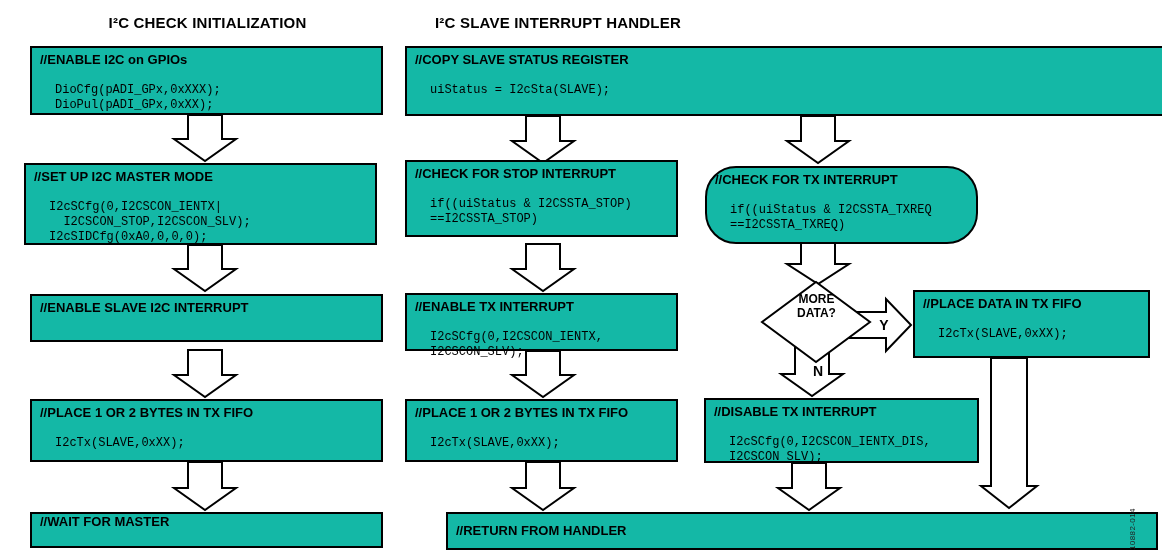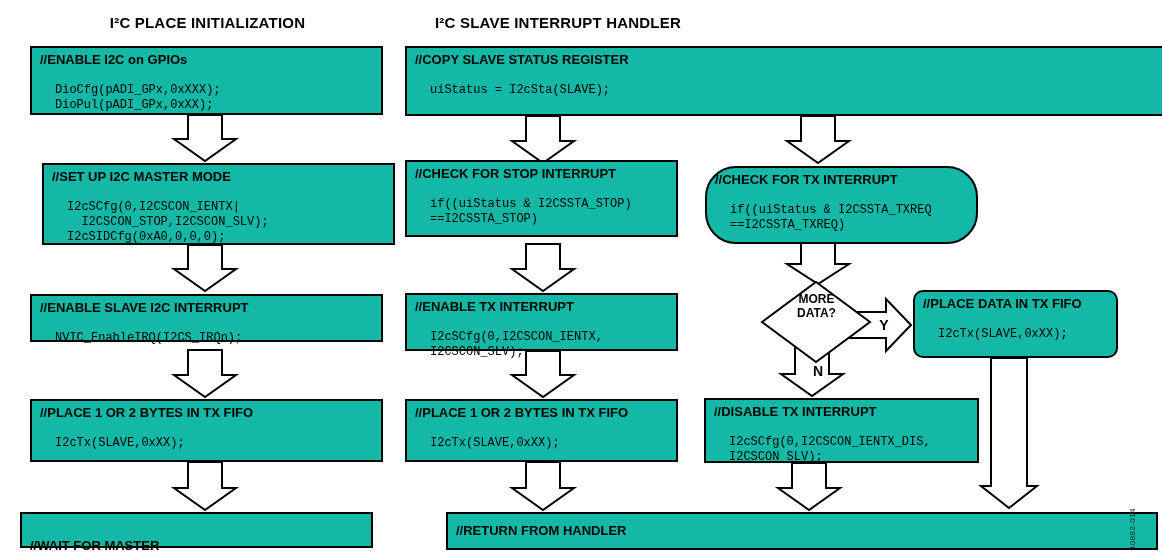--- a/index.html
+++ b/index.html
@@ -39,43 +39,42 @@
   <polygon points="792,463 826,463 826,488 840,488 809,510 778,488 792,488"></polygon>
 
   <polygon points="850,312 886,312 886,299 911,325 886,351 886,338 850,338"></polygon>
   <polygon points="795,330 829,330 829,374 843,374 812,396 781,374 795,374"></polygon>
 
   <polygon points="991,358 1027,358 1027,486 1037,486 1009,508 981,486 991,486"></polygon>
 
   <polygon points="762,322 816,282 870,322 816,362"></polygon>
 </svg>
 
-<div class="title" style="left:30px;top:14px;width:355px;text-align:center;">I²C PLACE INITIALIZATION</div>
+<div class="title" style="left:30px;top:14px;width:355px;text-align:center;">I²C CHECK INITIALIZATION</div>
 <div class="title" style="left:435px;top:14px;">I²C SLAVE INTERRUPT HANDLER</div>
 
 <div class="box" style="left:30px;top:46px;width:353px;height:69px;">
   <div class="hdr">//ENABLE I2C on GPIOs</div>
   <pre class="code">DioCfg(pADI_GPx,0xXXX);
 DioPul(pADI_GPx,0xXX);</pre>
 </div>
-<div class="box" style="left:42px;top:163px;width:353px;height:82px;">
+<div class="box" style="left:24px;top:163px;width:353px;height:82px;">
   <div class="hdr">//SET UP I2C MASTER MODE</div>
   <pre class="code">I2cSCfg(0,I2CSCON_IENTX|
   I2CSCON_STOP,I2CSCON_SLV);
 I2cSIDCfg(0xA0,0,0,0);</pre>
 </div>
 <div class="box" style="left:30px;top:294px;width:353px;height:48px;">
   <div class="hdr">//ENABLE SLAVE I2C INTERRUPT</div>
-  <pre class="code">NVIC_EnableIRQ(I2CS_IRQn);</pre>
 </div>
 <div class="box" style="left:30px;top:399px;width:353px;height:63px;">
   <div class="hdr">//PLACE 1 OR 2 BYTES IN TX FIFO</div>
   <pre class="code">I2cTx(SLAVE,0xXX);</pre>
 </div>
-<div class="box" style="left:20px;top:512px;width:353px;height:36px;padding-top:24px;">
+<div class="box" style="left:30px;top:512px;width:353px;height:36px;padding-top:0;">
   <div class="hdr">//WAIT FOR MASTER</div>
 </div>
 
 <div class="box" style="left:405px;top:46px;width:833px;height:70px;">
   <div class="hdr">//COPY SLAVE STATUS REGISTER</div>
   <pre class="code">uiStatus = I2cSta(SLAVE);</pre>
 </div>
 <div class="box" style="left:405px;top:160px;width:273px;height:77px;">
   <div class="hdr">//CHECK FOR STOP INTERRUPT</div>
   <pre class="code">if((uiStatus &amp; I2CSSTA_STOP)
@@ -88,21 +87,21 @@
 </div>
 <div class="box" style="left:405px;top:293px;width:273px;height:58px;">
   <div class="hdr">//ENABLE TX INTERRUPT</div>
   <pre class="code">I2cSCfg(0,I2CSCON_IENTX,
 I2CSCON_SLV);</pre>
 </div>
 <div class="box" style="left:405px;top:399px;width:273px;height:63px;">
   <div class="hdr">//PLACE 1 OR 2 BYTES IN TX FIFO</div>
   <pre class="code">I2cTx(SLAVE,0xXX);</pre>
 </div>
-<div class="box" style="left:913px;top:290px;width:205px;height:68px;border-radius:10px;">
+<div class="box" style="left:913px;top:290px;width:237px;height:68px;">
   <div class="hdr">//PLACE DATA IN TX FIFO</div>
   <pre class="code">I2cTx(SLAVE,0xXX);</pre>
 </div>
 <div class="box" style="left:704px;top:398px;width:275px;height:65px;">
   <div class="hdr">//DISABLE TX INTERRUPT</div>
   <pre class="code">I2cSCfg(0,I2CSCON_IENTX_DIS,
 I2CSCON_SLV);</pre>
 </div>
 <div class="box" style="left:406px;top:512px;width:712px;height:38px;padding-top:9px;margin-left:40px;">
   <div class="hdr">//RETURN FROM HANDLER</div>

